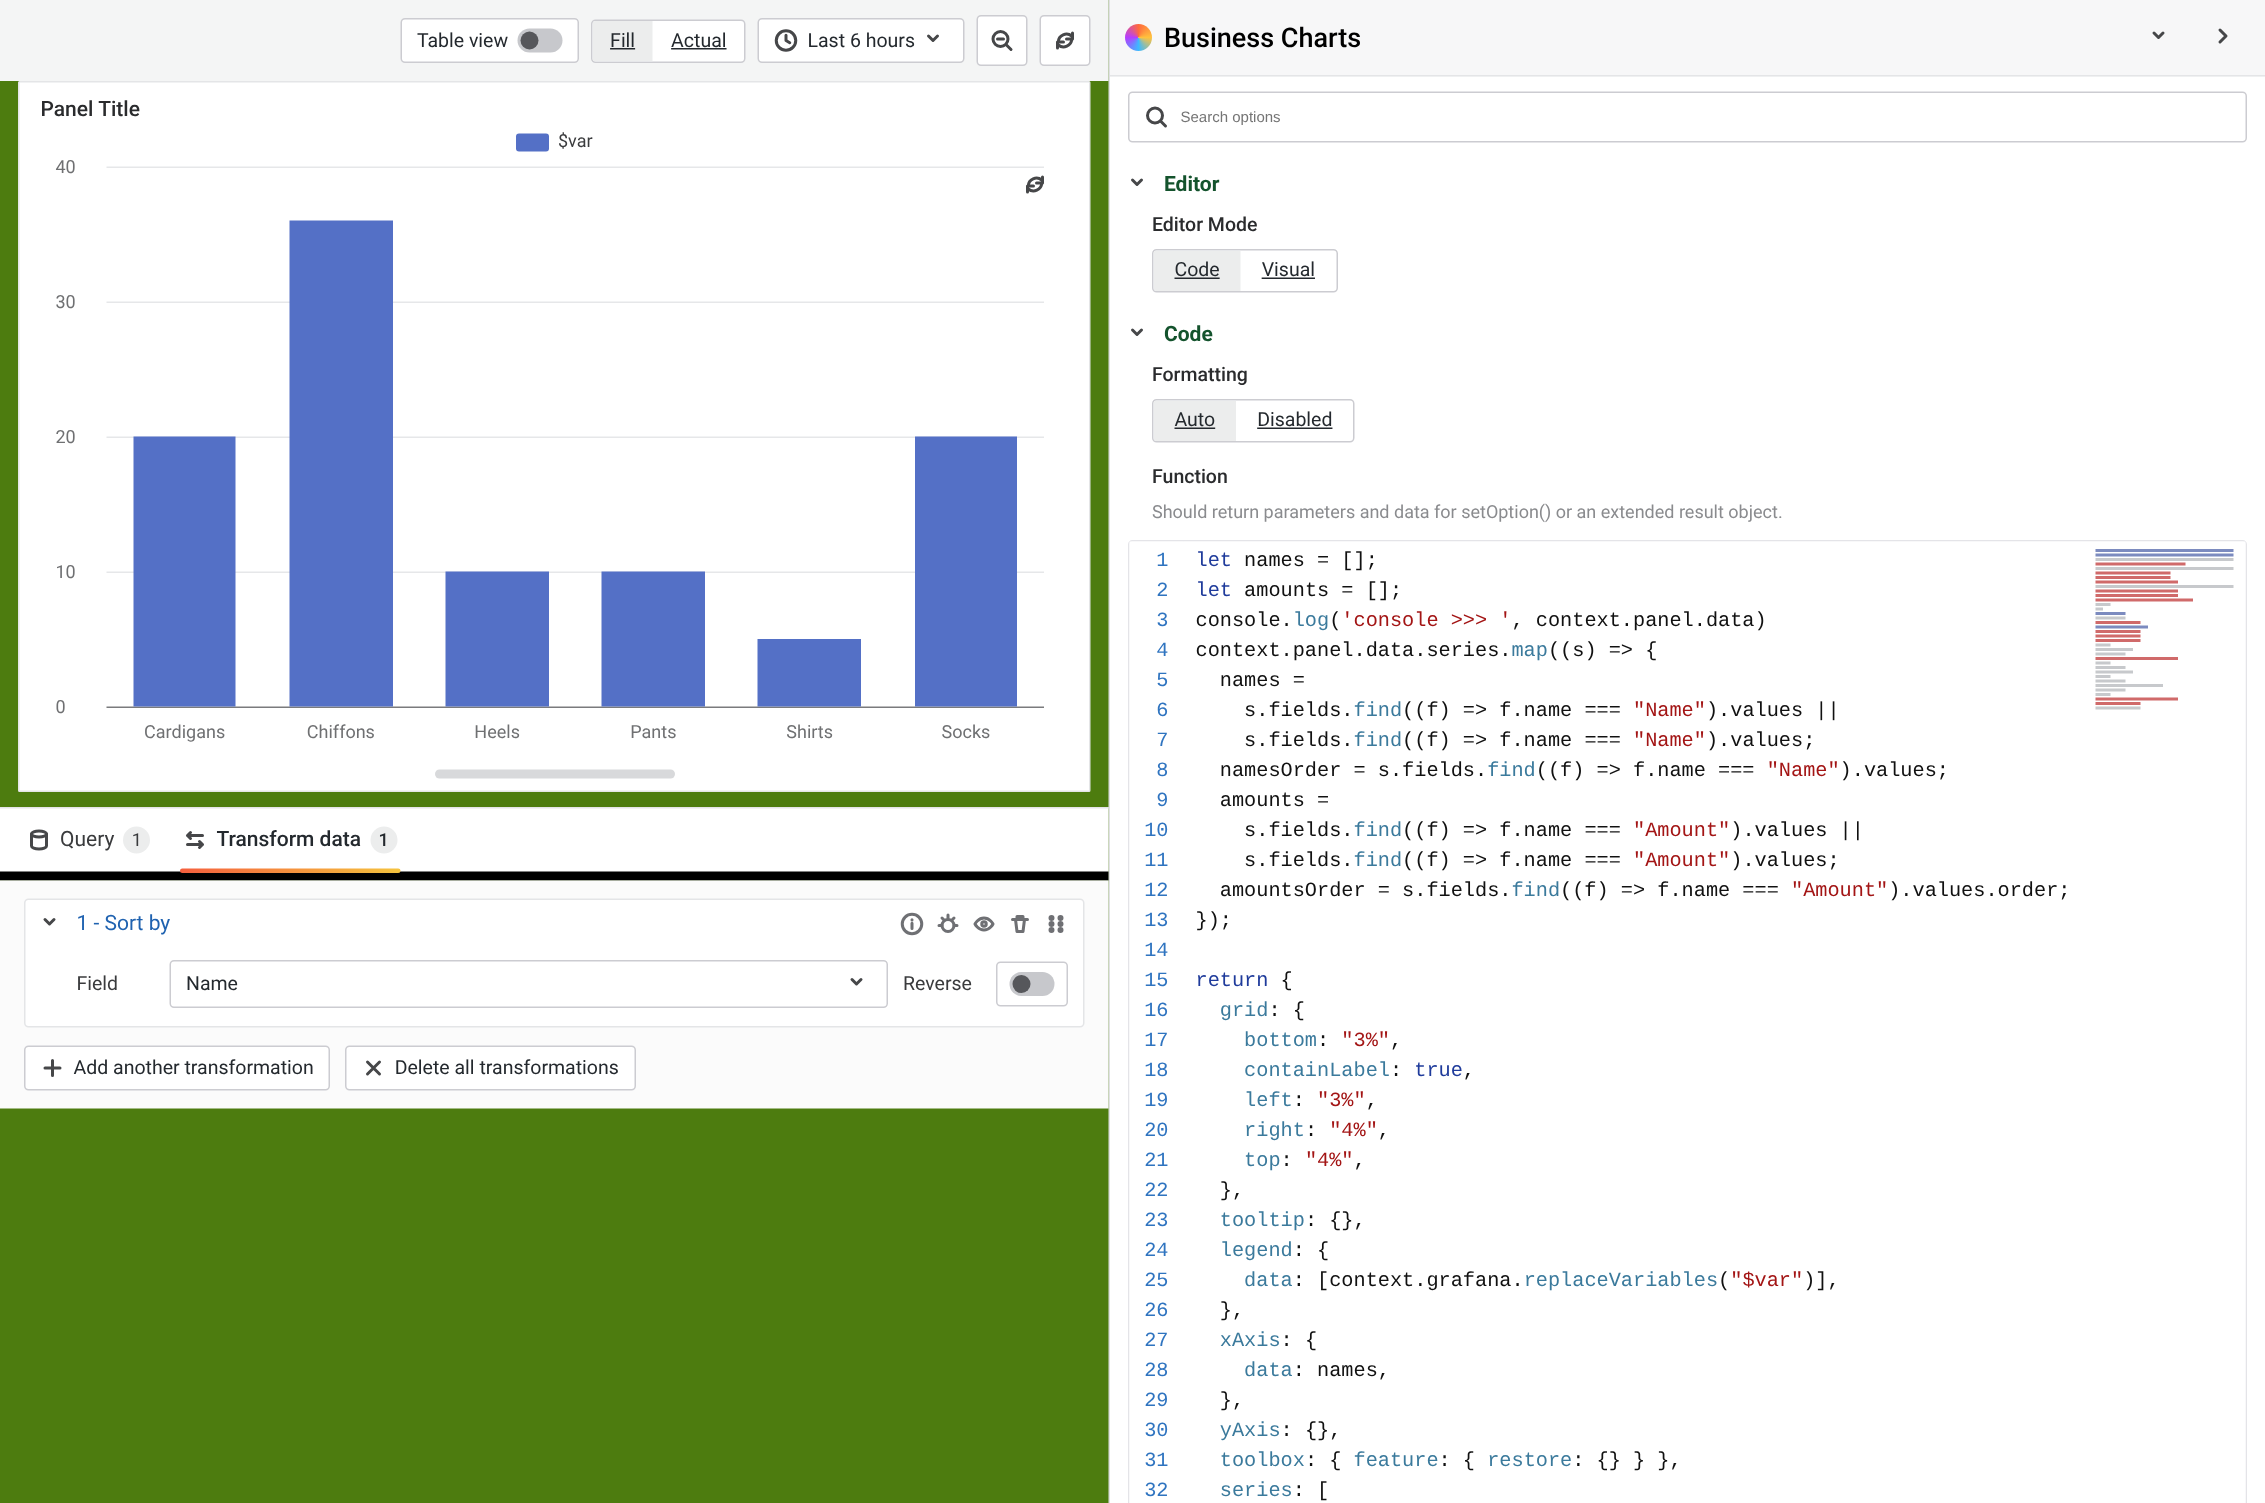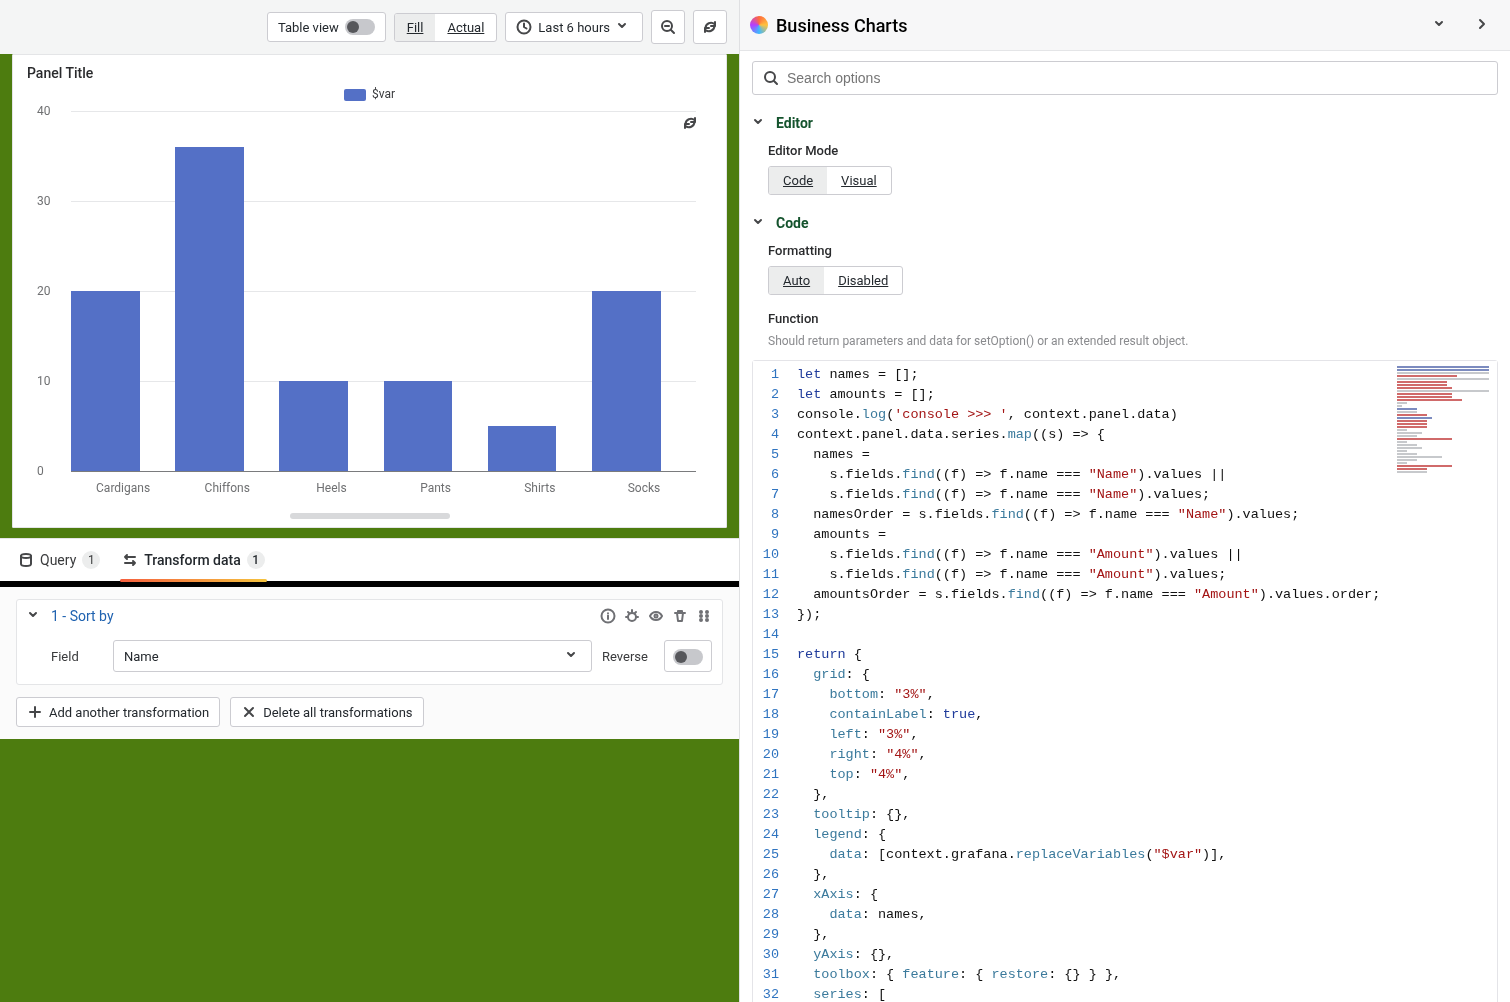--- a/index.html
+++ b/index.html
@@ -22,21 +22,21 @@
   
   .panel { margin:0 12px 10px 12px; background:#fff; border:1px solid #e4e5e7; border-radius:1px; padding:10px 14px 8px 14px; position:relative;}
   .panel-title { font-size:14px; font-weight:500; color:#2a2b2d; margin-bottom:6px;}
   .chart-wrap { position:relative; height:420px; }
   .legend { position:absolute; top:0; left:0; right:0; text-align:center; font-size:12px; color:#3b3c3e;}
   .legend .swatch{display:inline-block;width:22px;height:12px;background:#5470c6;border-radius:2px;vertical-align:middle;margin-right:6px;}
   .plot { position:absolute; top:24px; left:44px; right:16px; bottom:36px; }
   .grid-line{position:absolute;left:0;right:0;border-top:1px solid #e6e7e9;}
   .ylabel{position:absolute;left:-34px;font-size:12px;color:#6f7072;transform:translateY(-50%);}
   .bars{position:absolute;inset:0;display:flex;align-items:flex-end;}
-  .barcol{flex:1;display:flex;flex-direction:column;align-items:flex-start;justify-content:flex-end;height:100%;}
+  .barcol{flex:1;display:flex;flex-direction:column;align-items:center;justify-content:flex-end;height:100%;}
   .bar{width:66%;background:#5470c6;}
   .xlabel{position:absolute;bottom:-24px;font-size:12px;color:#6f7072;white-space:nowrap;width:100%;text-align:center;}
   .refresh-icon{position:absolute;top:28px;right:14px;}
   .mini-scroll{height:6px;width:160px;background:#d8d9db;border-radius:3px;margin:6px auto 0 auto;}
 
   
   .tabs { display:flex; align-items:center; gap:18px; padding:0 16px; background:#fff; border-top:1px solid #e4e5e7; border-bottom:6px solid #000000;}
   .tab { display:flex; align-items:center; gap:6px; padding:12px 2px; font-size:14px; color:#3a3b3d; cursor:pointer; position:relative;}
   .tab .badge{background:#eceded;border-radius:9px;font-size:12px;min-width:18px;height:18px;display:inline-flex;align-items:center;justify-content:center;padding:0 5px;}
   .tab.active{color:#24292e;font-weight:500;}
@@ -53,21 +53,21 @@
   .select{flex:1;border:1px solid #ccccd1;border-radius:3px;background:#fff;padding:7px 10px;font-size:13px;display:flex;align-items:center;justify-content:space-between;}
   .toggle-wrap{border:1px solid #ccccd1;border-radius:3px;padding:6px 8px;background:#fff;}
   .action-row{display:flex;gap:10px;text-align:right;}
 
   
   .right-head{display:flex;align-items:center;gap:8px;padding:8px 10px;border-bottom:1px solid #e4e5e7;background:#f7f7f8;}
   .right-head .title{font-weight:500;font-size:18px;color:#000000;}
   .logo{width:18px;height:18px;border-radius:50%;background:conic-gradient(#ff6a3d,#ffc23d,#3db9ff,#b53dff,#ff6a3d);}    
   .search-wrap{padding:10px 12px 0 12px;}
   .search{display:flex;align-items:center;gap:8px;border:1px solid #ccccd1;border-radius:3px;background:#fff;padding:8px 10px;width:100%;}
-  .search input{border:none;outline:none;flex:1;font-size:14px;}
+  .search input{border:none;outline:none;flex:1;font-size:10px;}
   .sect{padding:16px 12px 0 12px;}
   .sect-head{display:flex;align-items:flex-start;gap:8px;font-size:14px;color:#14532d;padding:4px 0 10px 0;cursor:pointer;font-weight:bold;}
   .field-label{font-size:13px;color:#2a2b2d;font-weight:500;padding:2px 0 8px 16px;}
   .field-sub{font-size:12px;color:#8a8b8e;padding:0 0 6px 16px;}
   .seg.sm > div{padding:6px 14px;}
   .sect-indent{padding-left:16px;}
 
   
   .editor-wrap{margin:6px 12px 0 12px;border:1px solid #e4e4e8;border-radius:3px;position:relative;}
   .code{font-family:ui-monospace,SFMono-Regular,Consolas,"Liberation Mono",Menlo,monospace;font-size:13.5px;line-height:20px;display:flex;}

